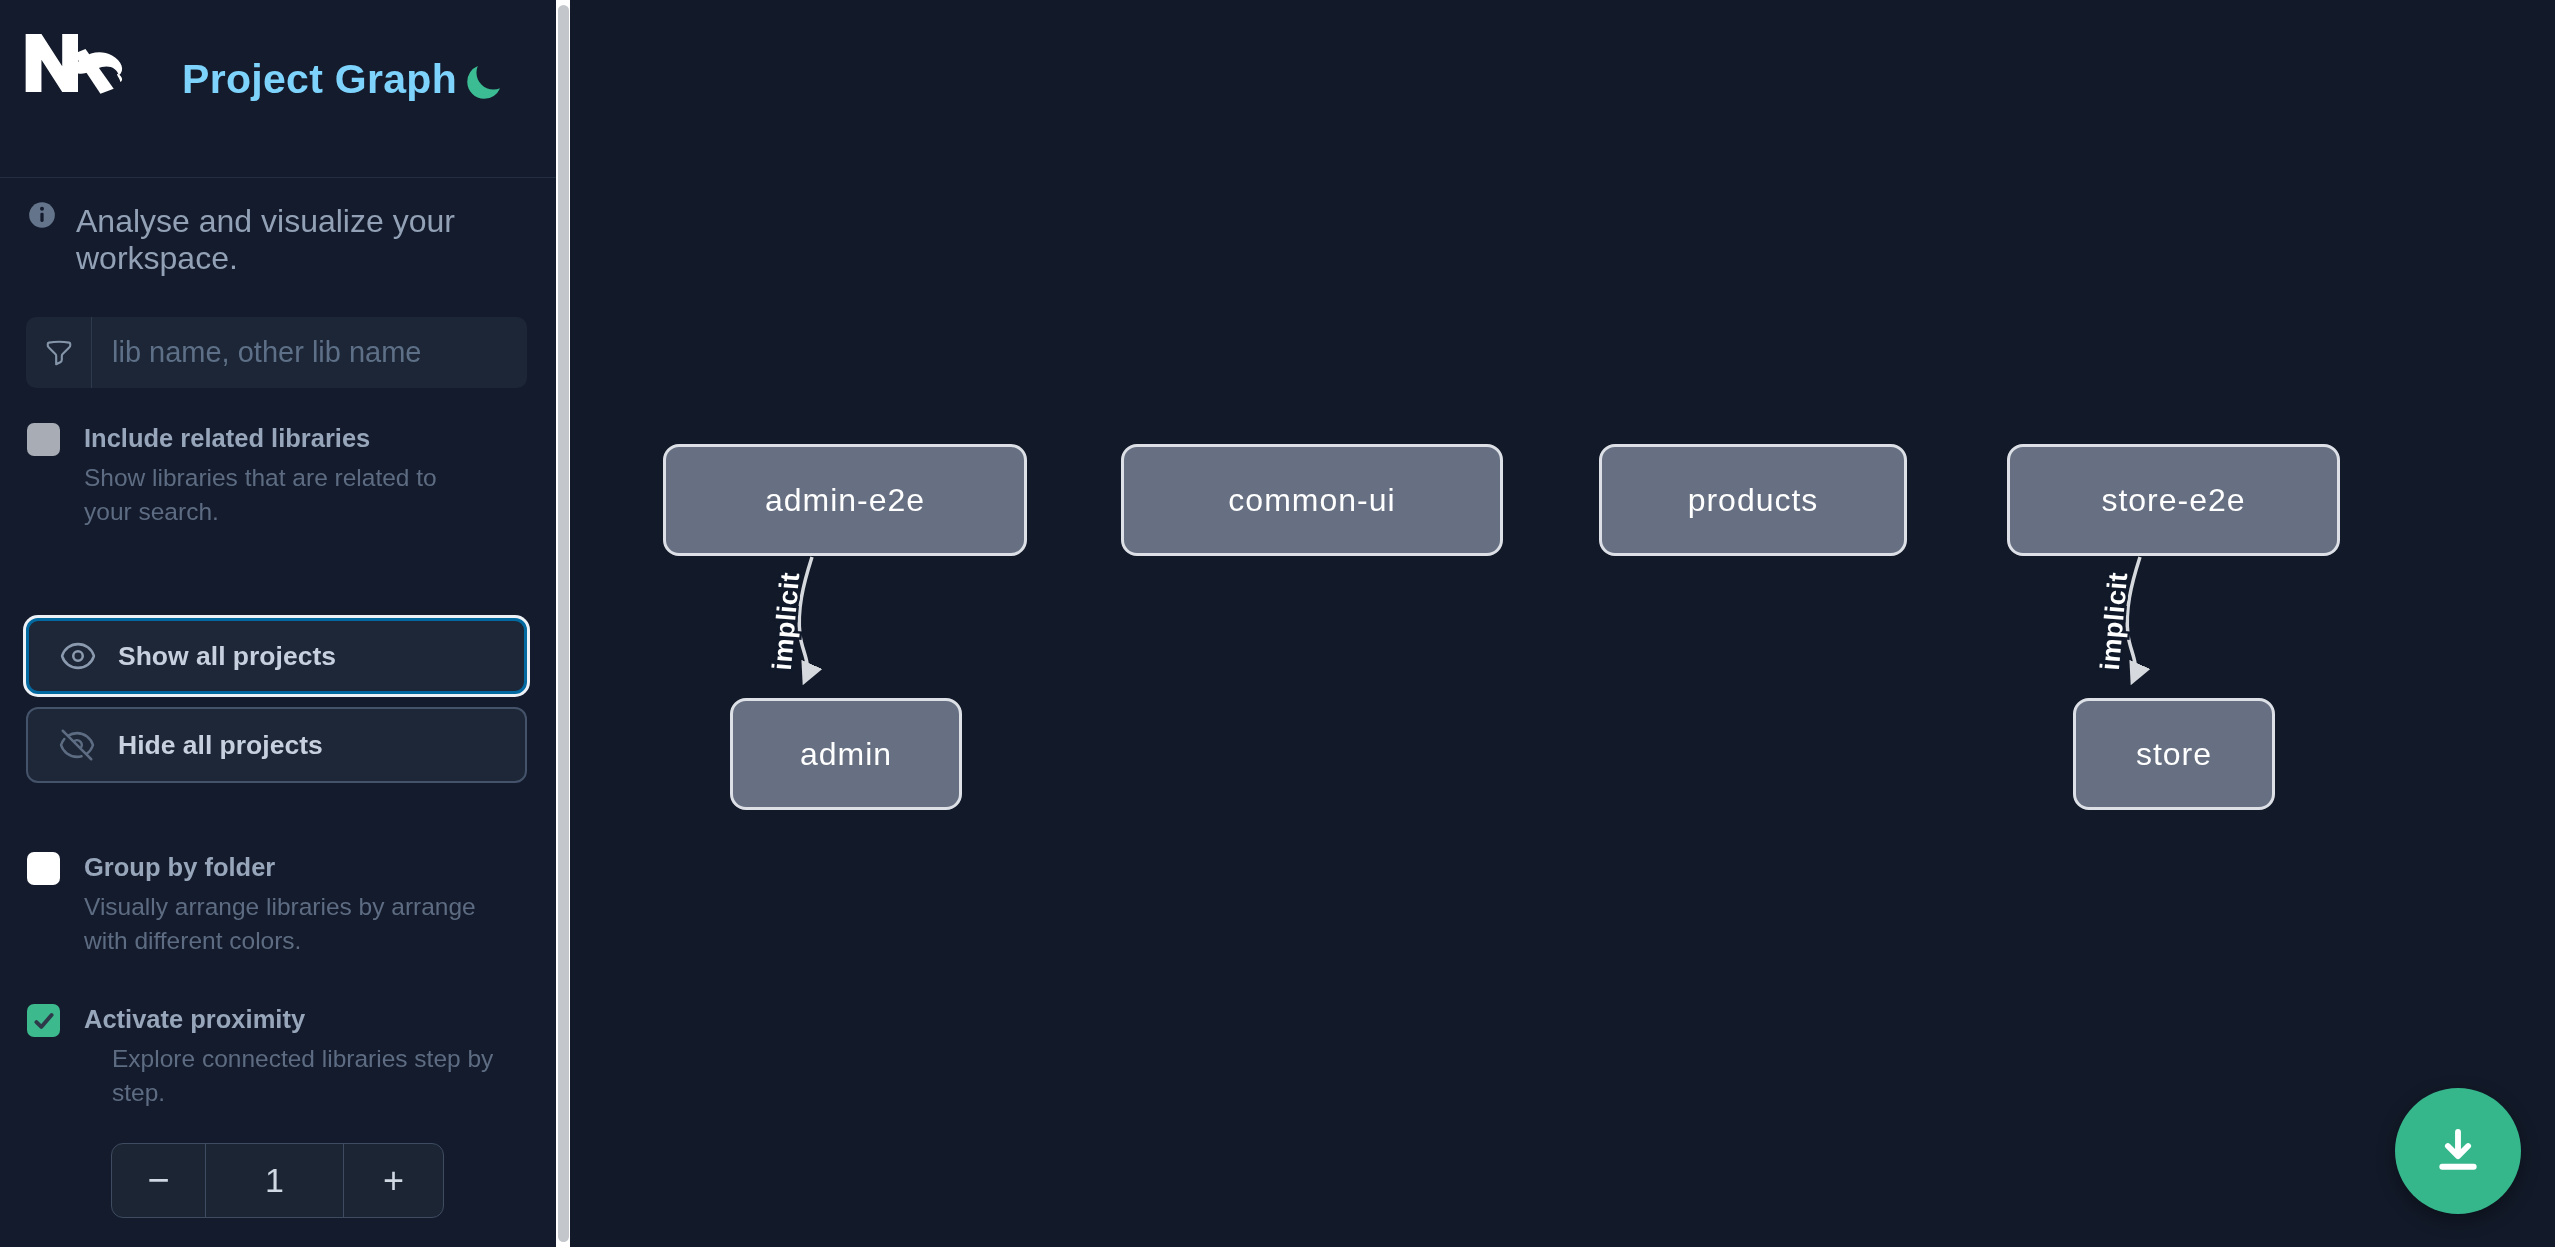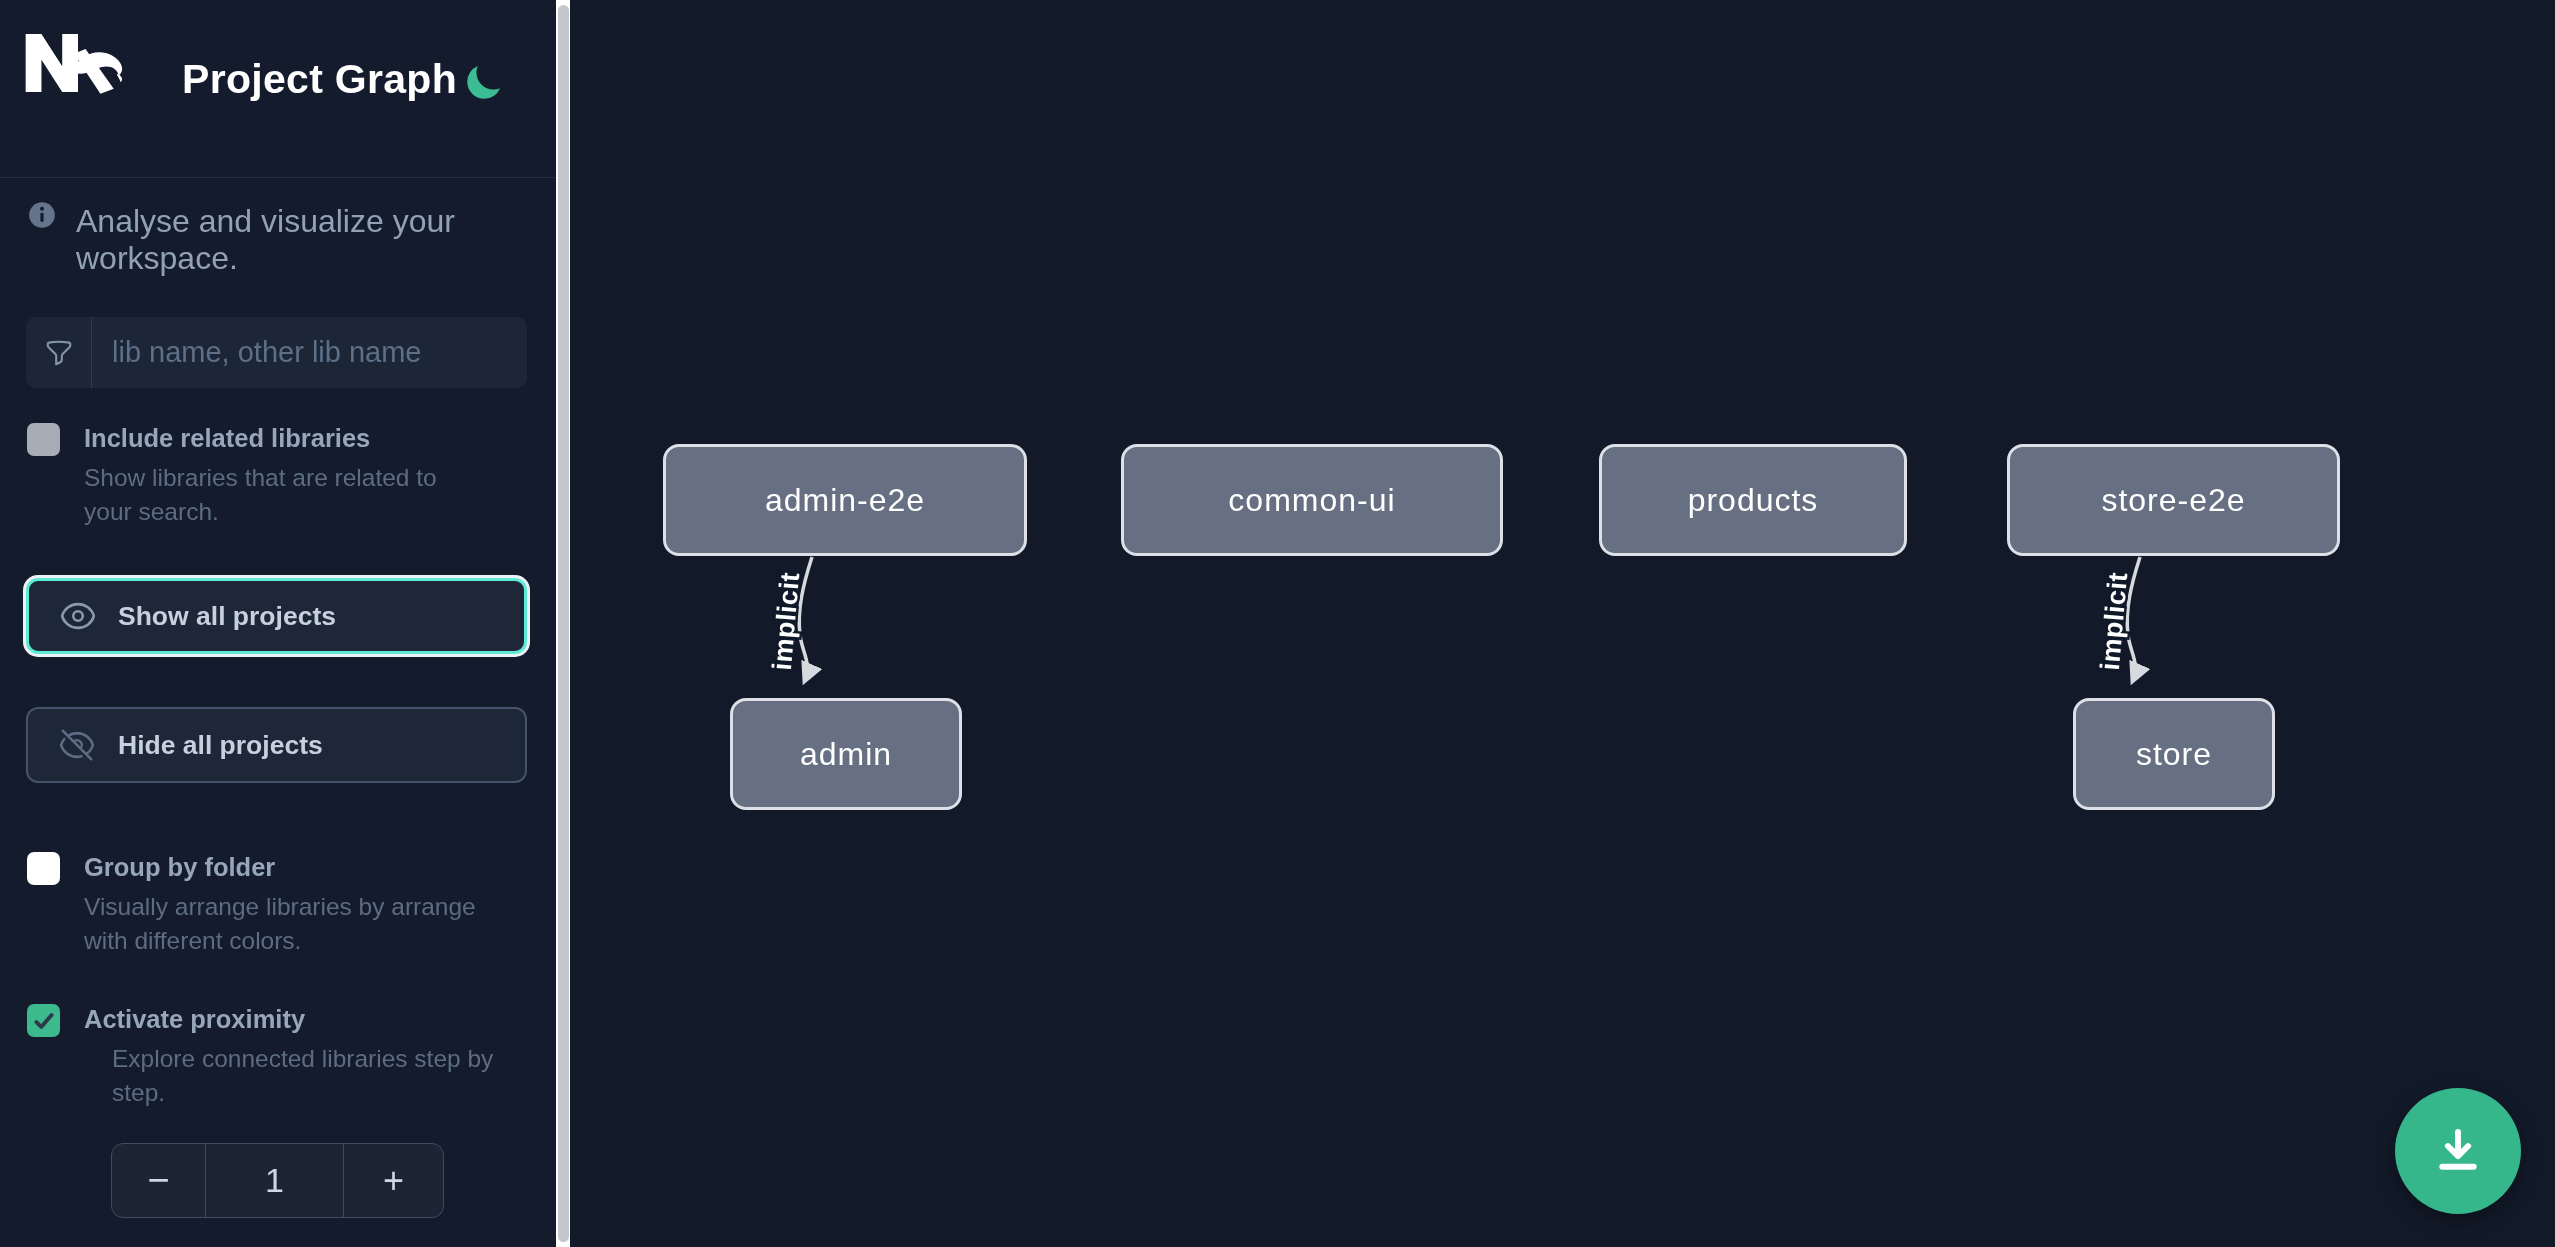--- a/index.html
+++ b/index.html
@@ -4,41 +4,41 @@
 <style>
   * { margin:0; padding:0; box-sizing:border-box; }
   html,body { width:2555px; height:1247px; overflow:hidden; }
   body { font-family:"Liberation Sans", sans-serif; background:#121928; position:relative; }
 
   
   .sidebar { position:absolute; left:0; top:0; width:570px; height:1247px; background:#141b2c; }
   .abs { position:absolute; }
 
   .logo-svg { left:24px; top:32px; width:108px; height:62px; }
-  .app-title { left:182px; top:56px; font-size:41px; font-weight:700; color:#ffffff; letter-spacing:.3px; }
+  .app-title { left:182px; top:56px; font-size:41px; font-weight:700; color:#7dd3fc; letter-spacing:.3px; }
   .theme-toggle { left:456px; top:56px; width:54px; height:54px; background:none; border:none; cursor:pointer; display:flex; align-items:center; justify-content:center; }
   .header-divider { left:0; top:177px; width:556px; height:1px; background:#232e41; }
 
   .info-icon { left:28px; top:201px; width:28px; height:28px; }
   .info-text { left:76px; top:203px; font-size:32px; font-weight:500; color:#92a1b6; }
 
   .searchbox { left:26px; top:317px; width:501px; height:71px; background:#1c2636; border-radius:10px; display:flex; overflow:hidden; }
   .search-icon-cell { width:66px; display:flex; align-items:center; justify-content:center; border-right:1.5px solid #2e3a4e; }
   .searchbox input { flex:1; background:transparent; border:none; outline:none; color:#cbd5e1; font-size:29px; padding:0 20px; font-family:"Liberation Sans",sans-serif; }
   .searchbox input::placeholder { color:#5e7087; }
 
   .checkbox { width:33px; height:33px; border-radius:7px; }
   .cb-gray { background:#a8adb5; }
   .cb-white { background:#ffffff; }
   .cb-green { background:#3cba8e; display:flex; align-items:center; justify-content:center; }
   .check-label { font-size:25.5px; font-weight:700; color:#97a6ba; }
   .check-desc { width:392px; font-size:24.5px; line-height:34px; color:#5d6c82; }
 
   .side-btn { left:26px; width:501px; height:76px; border-radius:12px; background:#1d2737; display:flex; align-items:center; padding-left:30px; gap:22px; cursor:pointer; }
-  .btn-focused { top:578px; border:3px solid #5eead4; box-shadow:0 0 0 3px #eef2f7;gap:21px; }
+  .btn-focused { top:618px; border:3px solid #0369a1; box-shadow:0 0 0 3px #eef2f7;gap:21px; }
   .btn-plain { top:707px; border:2px solid #44526a; }
   .side-btn .btn-label { font-size:26.5px; font-weight:700; color:#c6d0de; }
 
   .stepper { left:111px; top:1143px; width:333px; height:75px; border:1.5px solid #3e4b61; border-radius:12px; background:#1b2534; display:flex; color:#cfd8e3; }
   .stepper > div { display:flex; align-items:center; justify-content:center; }
   .step-dec { width:94px; border-right:1.5px solid #3e4b61; font-size:38px; cursor:pointer; }
   .step-val { flex:1; font-size:34px; }
   .step-inc { width:100px; border-left:1.5px solid #3e4b61; font-size:36px; cursor:pointer; }
 
   .scroll-track { position:absolute; right:0; top:0; width:14px; height:1247px; background:#ffffff; }

